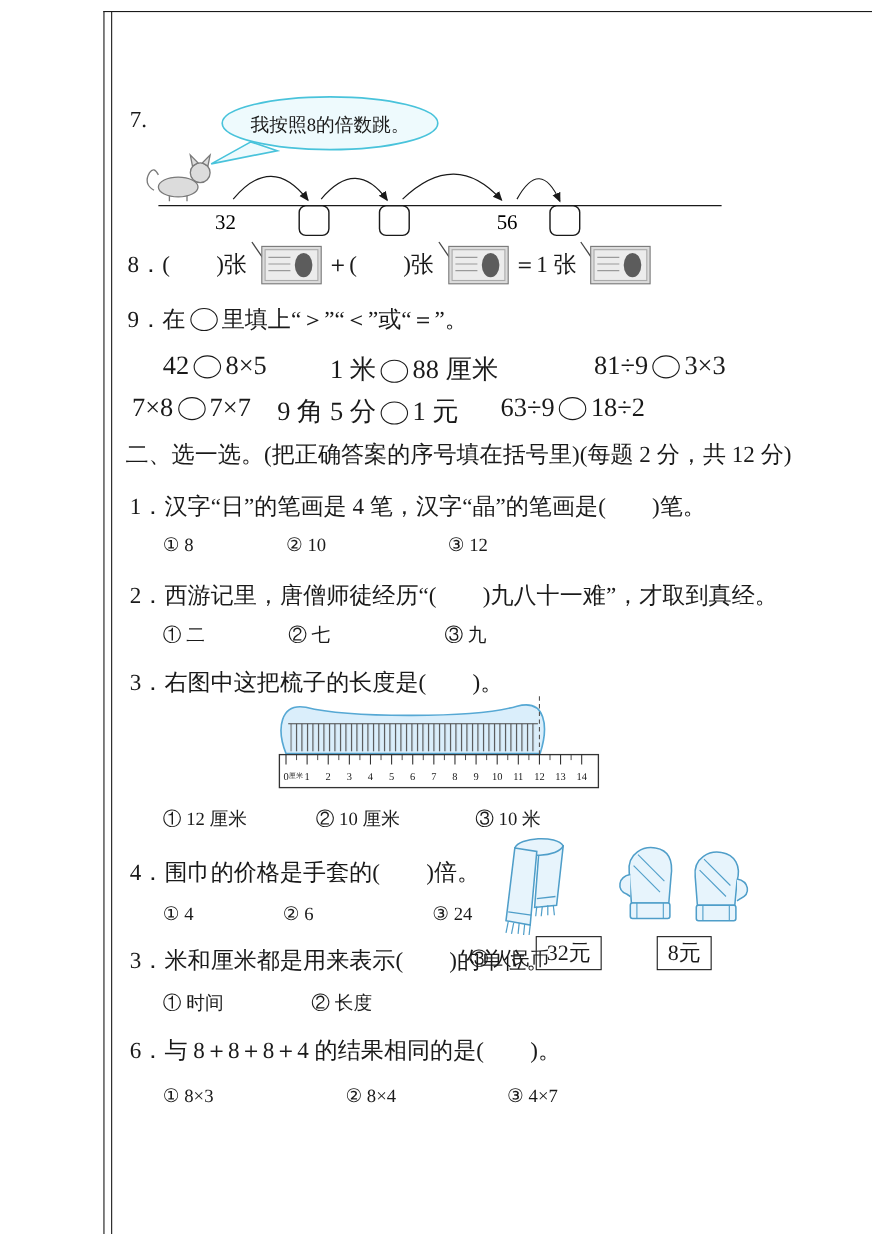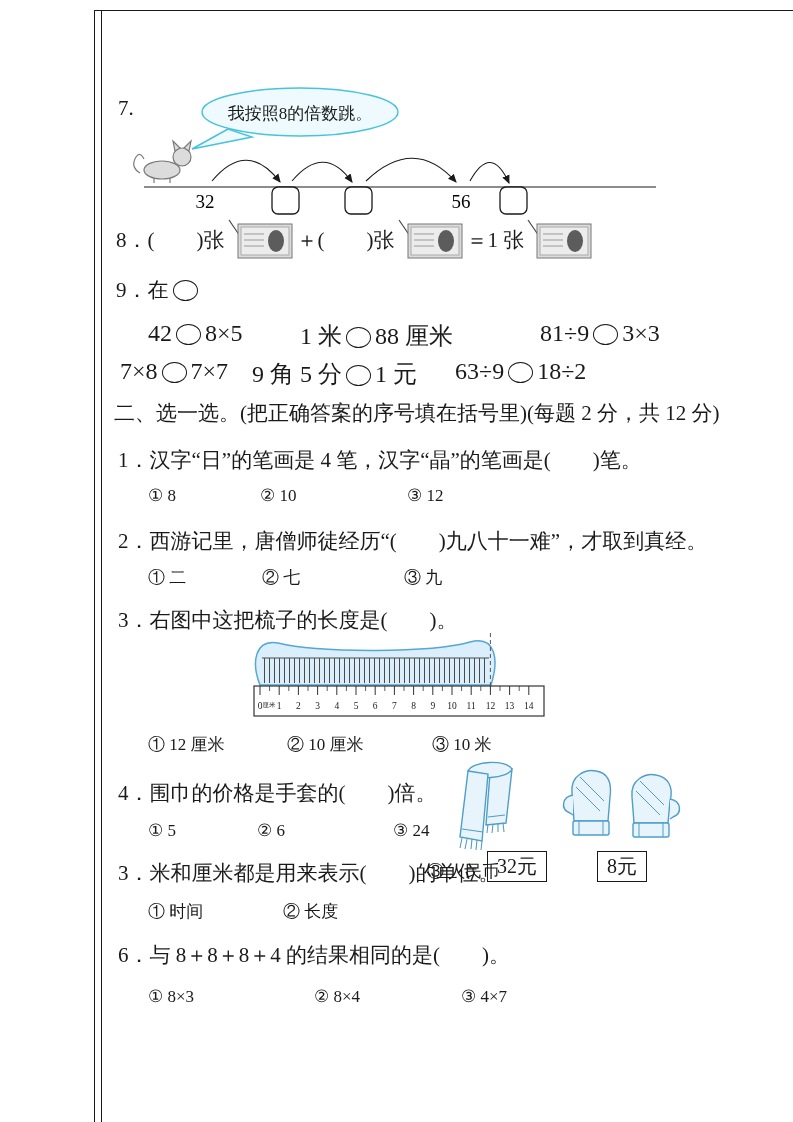--- a/index.html
+++ b/index.html
@@ -102,20 +102,21 @@
     <ellipse cx="48" cy="22" rx="8" ry="11" fill="#5c5c5c"></ellipse>
     <line x1="16" y1="15" x2="36" y2="15" stroke="#9a9a9a"></line>
     <line x1="16" y1="21" x2="36" y2="21" stroke="#9a9a9a"></line>
     <line x1="16" y1="27" x2="36" y2="27" stroke="#9a9a9a"></line>
   </svg>
 </div>
 
 <div class="rowflex" style="left:116px;top:276px">
   <span>9．在</span>
   <span class="oval"></span>
+  <span>里填上“＞”“＜”或“＝”。</span>
 </div>
 
 <div class="cmp" style="left:148px;top:320px">
   <span>42</span><span class="oval"></span><span>8×5</span>
 </div>
 <div class="cmp" style="left:300px;top:320px">
   <span>1 米</span><span class="oval"></span><span>88 厘米</span>
 </div>
 <div class="cmp" style="left:540px;top:320px">
   <span>81÷9</span><span class="oval"></span><span>3×3</span>
@@ -222,21 +223,21 @@
     <line x1="20" y1="22" x2="44" y2="46"></line>
     <line x1="84" y1="16" x2="108" y2="40"></line>
     <line x1="80" y1="26" x2="104" y2="50"></line>
     <line x1="23" y1="56" x2="23" y2="70"></line>
     <line x1="47" y1="56" x2="47" y2="70"></line>
     <line x1="83" y1="58" x2="83" y2="72"></line>
     <line x1="107" y1="58" x2="107" y2="72"></line>
   </g>
 </svg>
 
-<span class="opt" style="left:148px;top:820px">① 5</span>
+<span class="opt" style="left:148px;top:820px">① 4</span>
 <span class="opt" style="left:257px;top:820px">② 6</span>
 <span class="opt" style="left:393px;top:820px">③ 24</span>
 
 <span class="price" style="left:487px;top:851px">32元</span>
 <span class="price" style="left:597px;top:851px">8元</span>
 
 <div class="txt" style="left:118px;top:859px">3．米和厘米都是用来表示(　　)的单位。</div>
 <span class="opt" style="left:148px;top:900px">① 时间</span>
 <span class="opt" style="left:283px;top:900px">② 长度</span>
 <span class="opt" style="left:427px;top:860px">③ 人民币</span>

